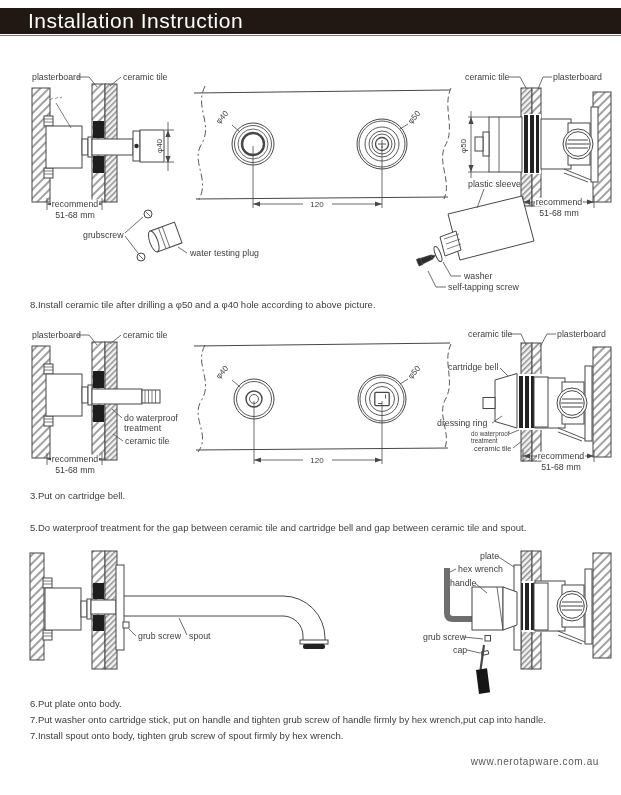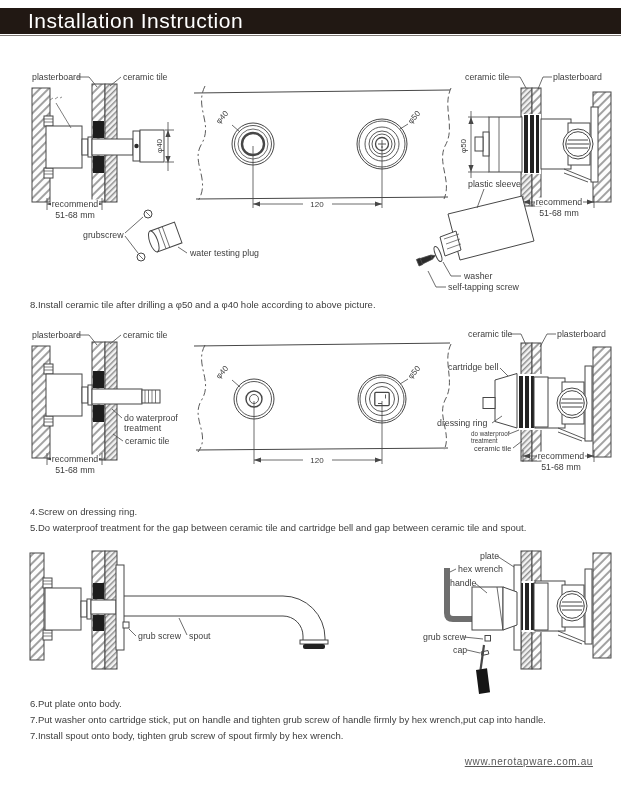--- a/index.html
+++ b/index.html
@@ -9,21 +9,21 @@
               display:flex;align-items:center;}
   .header-bar span{color:#fff;font-size:21px;letter-spacing:.5px;padding-left:28px;font-weight:400;}
   .header-rule{position:absolute;left:0;top:35px;width:621px;height:1px;background:#2a2019;opacity:.6;}
   svg.diagram{position:absolute;left:0;top:0;}
   svg text{font-family:"Liberation Sans",sans-serif;font-size:8.8px;fill:#3c3c3c;}
   svg text.dim{font-size:8px;}
   svg text.sm{font-size:6.3px;}
   svg text.md{font-size:7.4px;}
   svg text.ctr{text-anchor:middle;}
   .step{position:absolute;left:30px;width:575px;font-size:9.5px;color:#3d3d3d;}
-  .footer-url{position:absolute;right:40px;top:756px;font-size:10px;color:#585858;letter-spacing:.6px;text-decoration:underline;}
+  .footer-url{position:absolute;right:34px;top:756px;font-size:10px;color:#585858;letter-spacing:.6px;}
 </style>
 </head>
 <body>
 
 <div class="page">
 
   <div class="header-bar">
     <span>Installation Instruction</span>
   </div>
   <div class="header-rule"></div>
@@ -306,20 +306,20 @@
     <g>
       <text x="480" y="559">plate</text>
       <text x="458" y="572">hex wrench</text>
       <text x="450" y="586">handle</text>
       <text x="423" y="640">grub screw</text>
       <text x="453" y="653">cap</text>
     </g>
   </svg>
 
   <div class="step" style="top:299px">8.Install ceramic tile after drilling a φ50 and a φ40 hole according to above picture.</div>
-  <div class="step" style="top:506px">4.Screw on dressing ring.</div>
+  <div class="step" style="top:490px">3.Put on cartridge bell.</div>
   <div class="step" style="top:522px">5.Do waterproof treatment for the gap between ceramic tile and cartridge bell and gap between ceramic tile and spout.</div>
   <div class="step" style="top:698px">6.Put plate onto body.</div>
   <div class="step" style="top:714px">7.Put washer onto cartridge stick, put on handle and tighten grub screw of handle firmly by hex wrench,put cap into handle.</div>
   <div class="step" style="top:730px">7.Install spout onto body, tighten grub screw of spout firmly by hex wrench.</div>
 
   <div class="footer-url">www.nerotapware.com.au</div>
 </div>
 
 </body></html>

